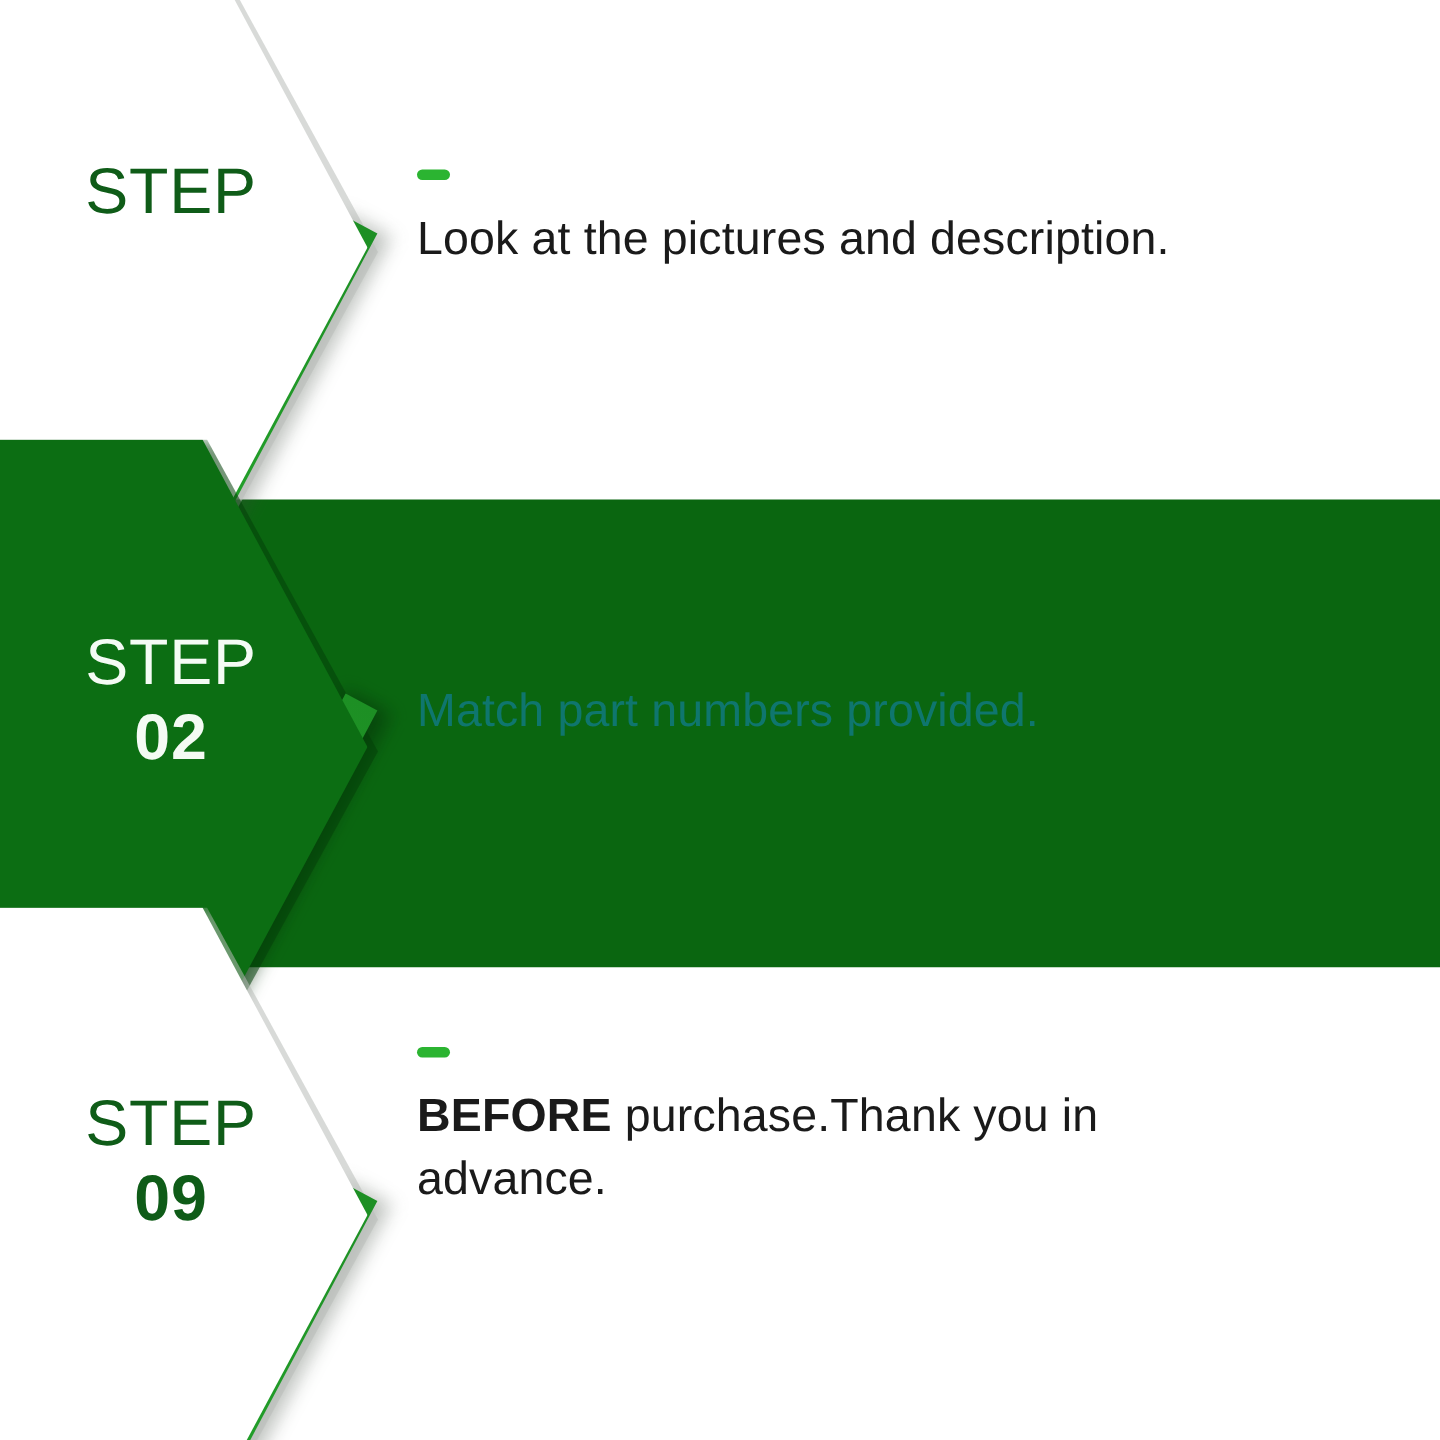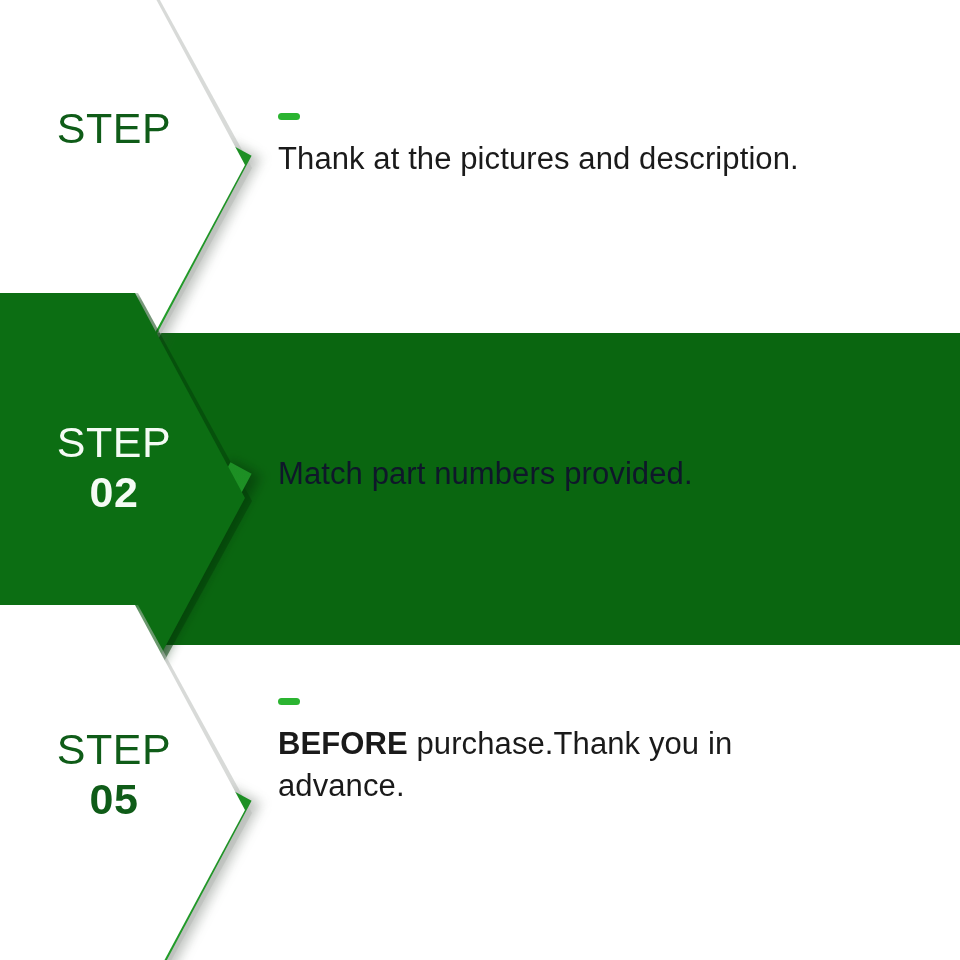--- a/index.html
+++ b/index.html
@@ -143,21 +143,21 @@
   .desc-dash.hidden { visibility: hidden; height: 0; margin: 0; }
 
   .desc-text {
     font-size: 31px;
     font-weight: 400;
     line-height: 1.34;
     letter-spacing: .1px;
     white-space: pre-line;
   }
   .desc-text.on-light { color: #1a1a1a; }
-  .desc-text.on-dark  { color: #0f172a; }
+  .desc-text.on-dark  { color: #0f766e; }
 
   .desc-text .em { font-weight: 700; text-align: right; }
 </style>
 </head>
 <body>
 
 <div id="canvas">
 
   <div class="band band-white-top"></div>
   <div class="band band-green-middle"></div>
@@ -168,21 +168,21 @@
     <div class="chevron-shadow light"></div>
     <div class="stripe"></div>
     <div class="chevron-card light"></div>
 
     <div class="step-label on-light">
       <span class="step-word">STEP</span>
     </div>
 
     <div class="step-desc">
       <span class="desc-dash"></span>
-      <div class="desc-text on-light"><span>Thank at the pictures and description.</span></div>
+      <div class="desc-text on-light"><span>Look at the pictures and description.</span></div>
     </div>
   </div>
 
   <div class="step-row" id="row-2">
     <div class="stripe-shadow on-dark"></div>
     <div class="chevron-shadow dark"></div>
     <div class="stripe"></div>
     <div class="chevron-card dark"></div>
 
     <div class="step-label on-dark">
@@ -197,21 +197,21 @@
   </div>
 
   <div class="step-row" id="row-3">
     <div class="stripe-shadow"></div>
     <div class="chevron-shadow light"></div>
     <div class="stripe"></div>
     <div class="chevron-card light"></div>
 
     <div class="step-label on-light">
       <span class="step-word">STEP</span>
-      <span class="step-num">05</span>
+      <span class="step-num">09</span>
     </div>
 
     <div class="step-desc">
       <span class="desc-dash"></span>
       <div class="desc-text on-light"><span class="em">BEFORE</span><span> purchase.Thank you in
 advance.</span></div>
     </div>
   </div>
 
 </div>

